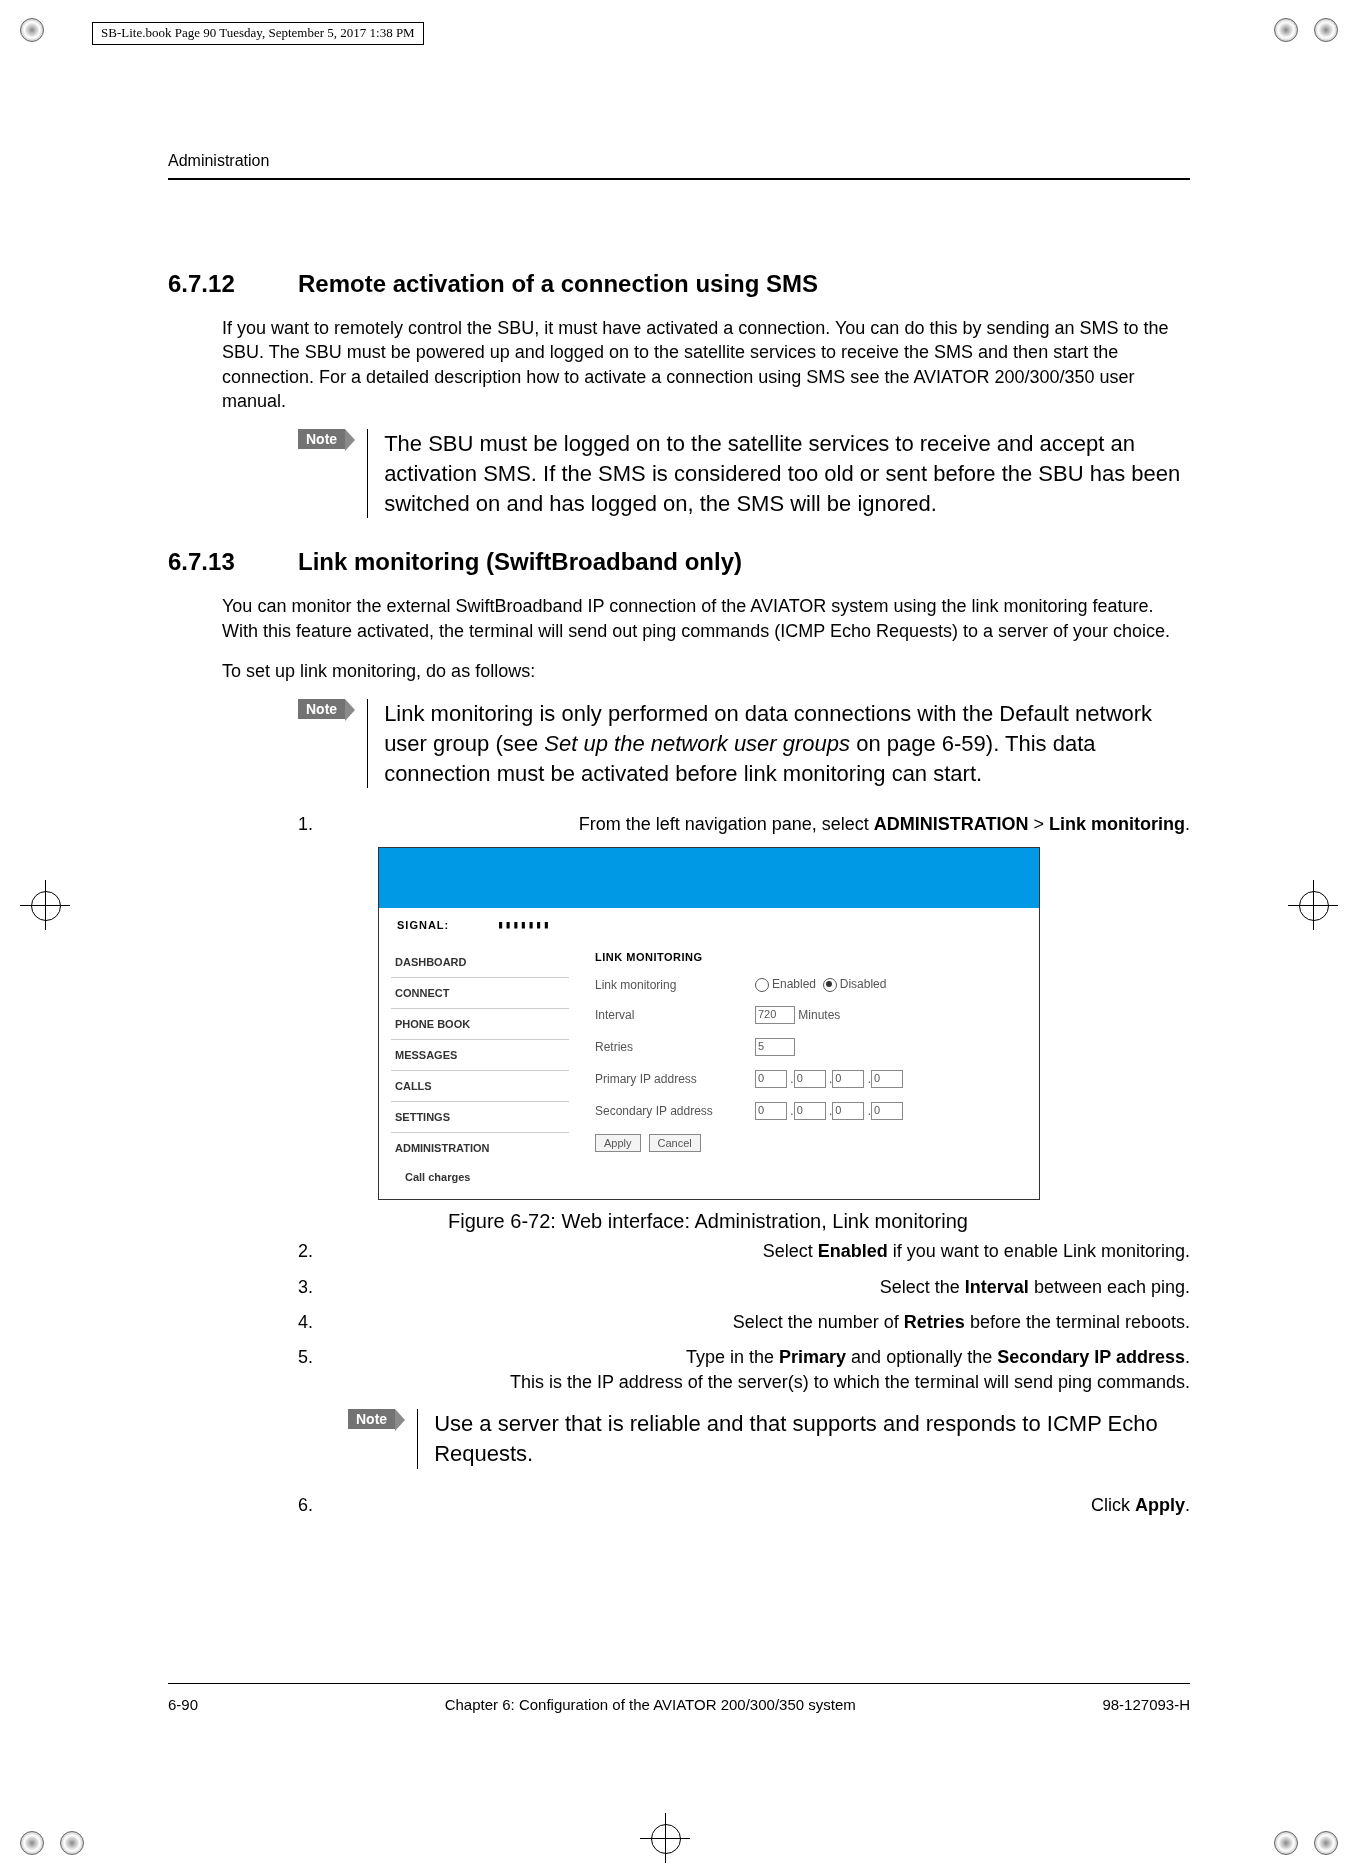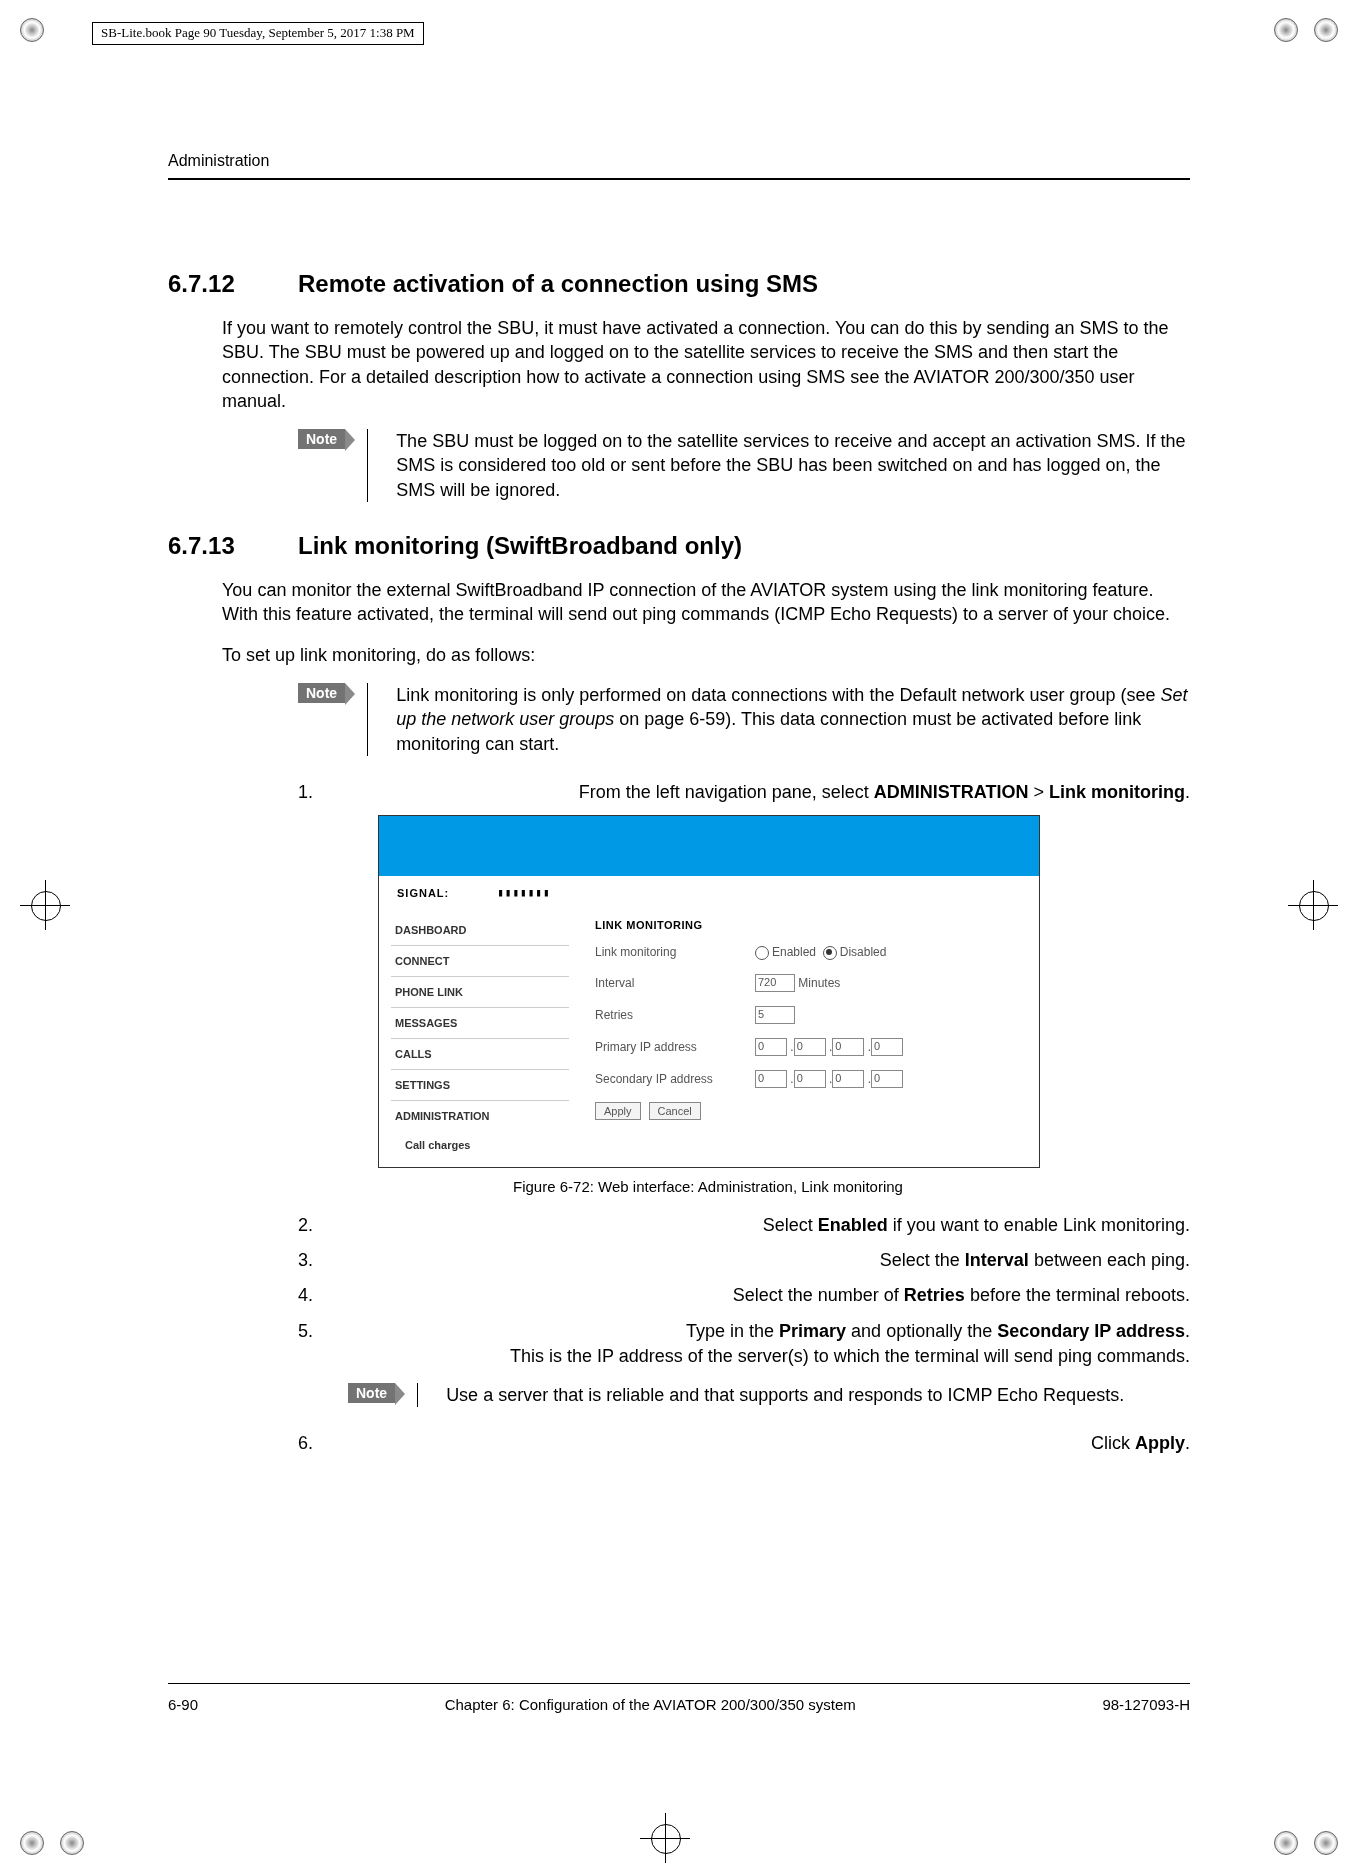--- a/index.html
+++ b/index.html
@@ -95,23 +95,23 @@
     content: "";
     position: absolute;
     right: -10px; top: 0;
     width: 0; height: 0;
     border-top: 11px solid transparent;
     border-bottom: 11px solid transparent;
     border-left: 10px solid #8a8a8a;
   }
   .note-text {
     border-left: 1px solid #000;
-    padding-left: 28px;
+    padding-left: 16px;
     margin-left: 18px;
-    font-size: 18px;
+    font-size: 22px;
     line-height: 1.35;
     flex: 1;
   }
   .ol-step {
     margin-left: 130px;
     font-size: 18px;
     line-height: 1.4;
     margin-bottom: 10px;
     display: flex;
   }
@@ -193,23 +193,23 @@
   }
   .ip-in { width: 26px; }
   .btn {
     border: 1px solid #888; font-size: 11px; padding: 2px 8px; background: #f4f4f4;
     display: inline-block; margin-right: 8px;
   }
   .figure-caption {
     margin-left: 210px;
     width: 660px;
     text-align: center;
-    font-size: 15px;
+    font-size: 20px;
     margin-top: 10px;
-    margin-bottom: 18px;
+    margin-bottom: 6px;
   }
 
   .footer {
     position: absolute;
     left: 168px;
     right: 168px;
     bottom: 160px;
     border-top: 1px solid #000;
     padding-top: 12px;
     font-size: 15px;
@@ -299,21 +299,21 @@
       <div class="figure">
         <div class="fig-topbar"></div>
         <div class="fig-signal">
           <span style="font-weight:bold;">SIGNAL:</span>
           <span class="signal-bars">▮▮▮▮▮▮▮</span>
         </div>
         <div class="fig-body">
           <div class="fig-nav">
             <div class="fig-nav-item">DASHBOARD</div>
             <div class="fig-nav-item">CONNECT</div>
-            <div class="fig-nav-item">PHONE LINK</div>
+            <div class="fig-nav-item">PHONE BOOK</div>
             <div class="fig-nav-item">MESSAGES</div>
             <div class="fig-nav-item">CALLS</div>
             <div class="fig-nav-item">SETTINGS</div>
             <div class="fig-nav-item" style="border-bottom:none;">ADMINISTRATION</div>
             <div class="fig-nav-sub">Call charges</div>
           </div>
           <div class="fig-main">
             <div class="fig-h">LINK MONITORING</div>
             <div class="fig-row">
               <span class="fig-label">Link monitoring</span>

